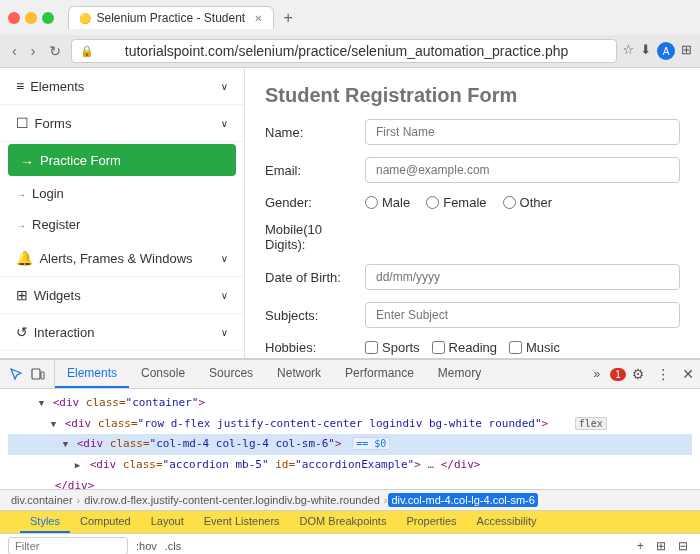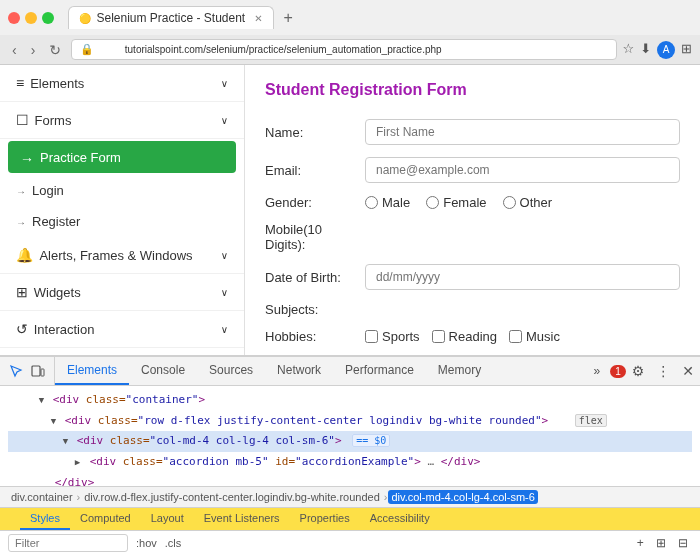--- a/index.html
+++ b/index.html
@@ -13,40 +13,40 @@
     .tab-bar { display: flex; align-items: center; padding: 0 8px; gap: 4px; }
     .tab { background: #fff; border-radius: 6px 6px 0 0; padding: 4px 10px; font-size: 12px; color: #333; display: flex; align-items: center; gap: 5px; border: 1px solid #ccc; border-bottom: none; }
     .tab-icon { color: #e8a000; font-size: 10px; }
     .tab-close { color: #888; font-size: 10px; cursor: pointer; margin-left: 4px; }
     .add-tab { background: none; border: none; font-size: 16px; color: #666; cursor: pointer; padding: 2px 6px; }
 
     .nav-bar { display: flex; align-items: center; padding: 4px 8px; gap: 6px; background: #e8e8e8; border-bottom: 1px solid #ccc; }
     .nav-btn { background: none; border: none; cursor: pointer; color: #666; font-size: 14px; padding: 2px 4px; }
     .nav-btn:disabled { color: #bbb; cursor: default; }
     .address-bar { flex: 1; background: #fff; border: 1px solid #ccc; border-radius: 4px; padding: 3px 8px; font-size: 12px; color: #333; display: flex; align-items: center; gap: 4px; }
-    .address-text { flex: 1; font-size: 10px; color: #333; padding-left: 27px; }
+    .address-text { flex: 1; font-size: 14px; color: #333; padding-left: 27px; }
     .nav-icons { display: flex; gap: 6px; }
     .nav-icon { font-size: 13px; color: #555; cursor: pointer; }
 
     
     .page-content { display: flex; height: 290px; background: #fff; overflow: hidden; }
 
     
     .sidebar { width: 245px; background: #fff; border-right: 1px solid #e0e0e0; padding: 0; overflow: hidden; flex-shrink: 0; }
     .sidebar-item { display: flex; align-items: center; justify-content: space-between; padding: 10px 16px; cursor: pointer; font-size: 13px; color: #333; border-bottom: 1px solid #f0f0f0; }
     .sidebar-item.active { background: #28a745; color: #fff; border-radius: 4px; margin: 2px 8px; padding: 8px 12px; border-bottom: none; }
     .sidebar-item-icon { font-size: 14px; margin-right: 6px; }
     .sidebar-item-label { flex: 1; }
     .sidebar-item-arrow { font-size: 10px; }
     .sidebar-sub-item { display: flex; align-items: center; padding: 8px 16px; font-size: 13px; color: #333; cursor: pointer; }
     .sidebar-sub-arrow { margin-right: 6px; font-size: 10px; color: #666; }
 
     
     .form-area { flex: 1; padding: 16px 20px; overflow-y: auto; }
-    .form-title { font-size: 16px; font-weight: 600; color: #a21caf; margin-bottom: 20px; }
+    .form-title { font-size: 20px; font-weight: 600; color: #737373; margin-bottom: 12px; }
     .form-row { display: flex; align-items: center; margin-bottom: 12px; }
     .form-label { width: 100px; font-size: 13px; color: #333; flex-shrink: 0; }
     .form-input { flex: 1; border: 1px solid #ccc; border-radius: 4px; padding: 5px 10px; font-size: 12px; color: #999; background: #fff; }
     .gender-options { display: flex; gap: 16px; align-items: center; }
     .gender-option { display: flex; align-items: center; gap: 4px; font-size: 13px; color: #333; }
     .gender-radio { width: 13px; height: 13px; }
     .hobbies-row { display: flex; gap: 12px; align-items: center; justify-content: space-between; }
     .hobby-option { display: flex; align-items: center; gap: 4px; font-size: 13px; color: #333; }
 
     
@@ -203,20 +203,21 @@
     </div>
     <div class="form-row">
       <label class="form-label">Mobile(10 Digits):</label>
     </div>
     <div class="form-row">
       <label class="form-label">Date of Birth:</label>
       <input class="form-input" type="text" style="color: rgb(51, 51, 51);" placeholder="dd/mm/yyyy">
     </div>
     <div class="form-row">
       <label class="form-label">Subjects:</label>
+      <input class="form-input" type="text" placeholder="Enter Subject" style="">
     </div>
     <div class="form-row">
       <label class="form-label">Hobbies:</label>
       <div class="hobbies-row">
         <label class="hobby-option">
           <input type="checkbox" style="">
           <span>Sports</span>
         </label>
         <label class="hobby-option">
           <input type="checkbox" style="">
@@ -301,20 +302,21 @@
     <span class="bc-sep">›</span>
     <span class="bc-item selected">div.col-md-4.col-lg-4.col-sm-6</span>
   </div>
 
   <div class="styles-panel">
     <div class="styles-tabs">
       <div class="styles-tab active">Styles</div>
       <div class="styles-tab">Computed</div>
       <div class="styles-tab">Layout</div>
       <div class="styles-tab">Event Listeners</div>
+      <div class="styles-tab">DOM Breakpoints</div>
       <div class="styles-tab">Properties</div>
       <div class="styles-tab">Accessibility</div>
     </div>
     <div class="styles-filter-row">
       <input class="styles-filter-input" type="text" placeholder="Filter" style="">
       <span class="styles-pseudo">:hov</span>
       <span class="styles-pseudo">.cls</span>
       <div class="styles-icons">
         <span class="styles-btn">+</span>
         <span class="styles-btn">⊞</span>

